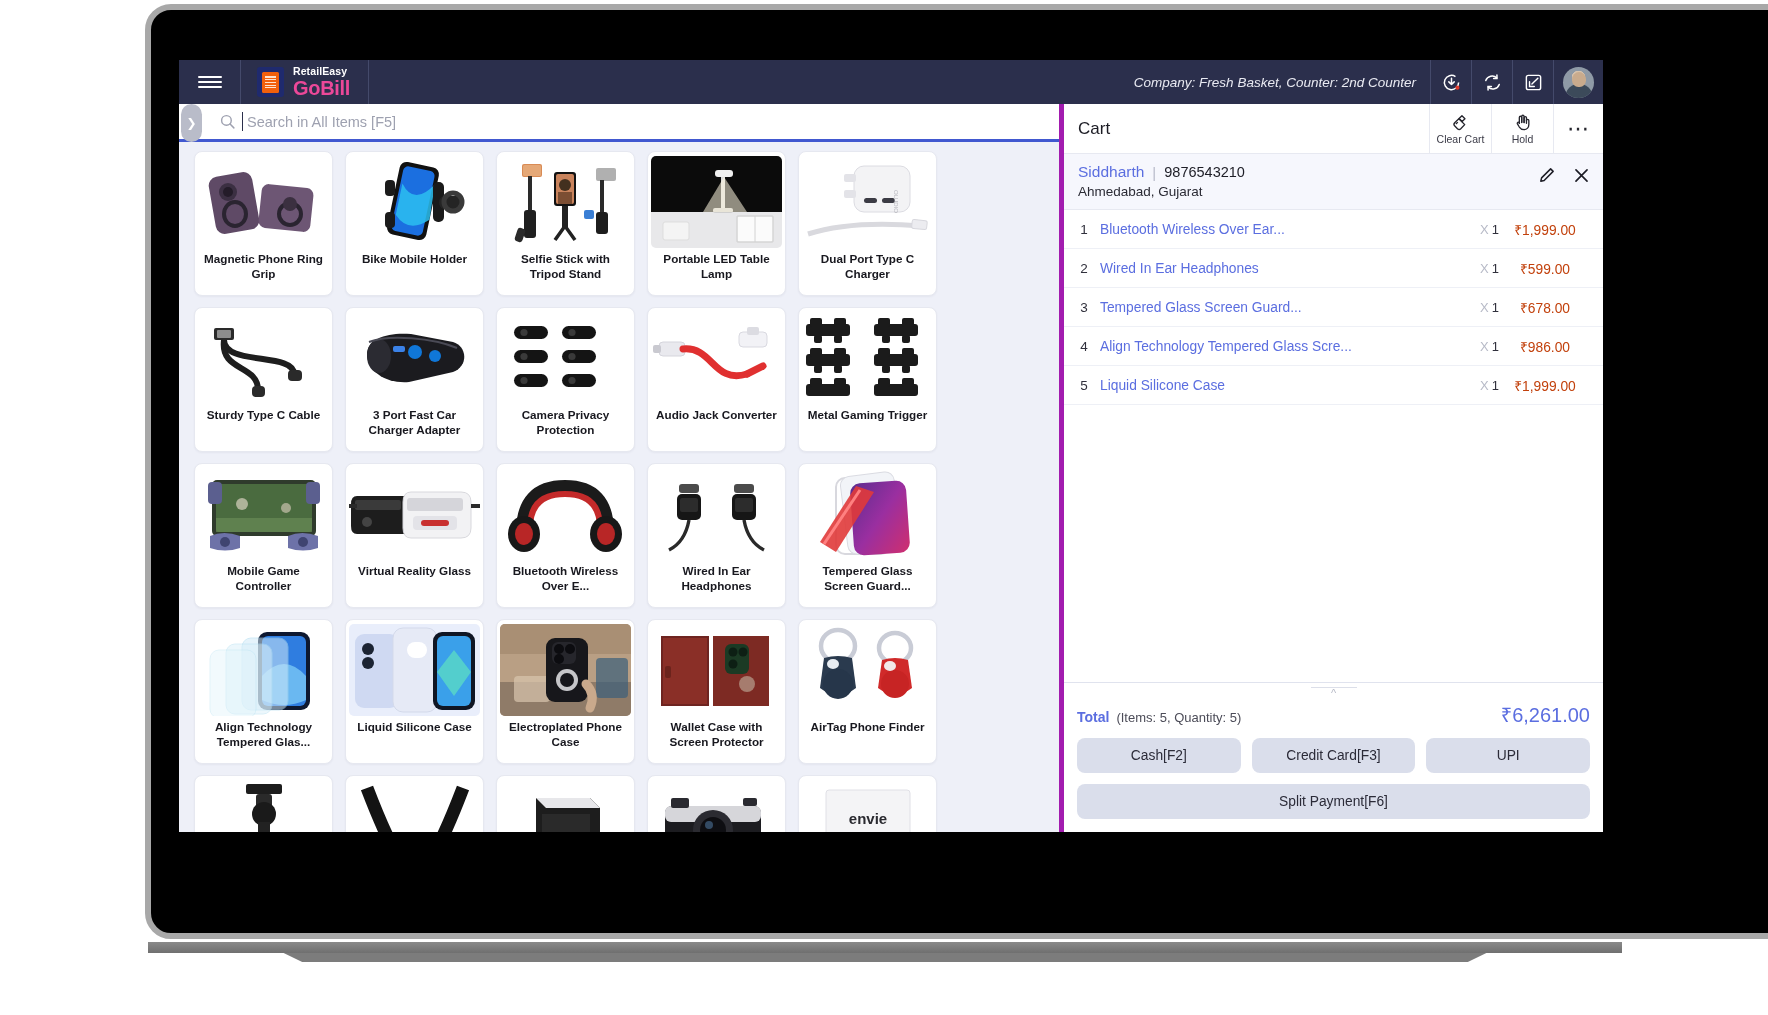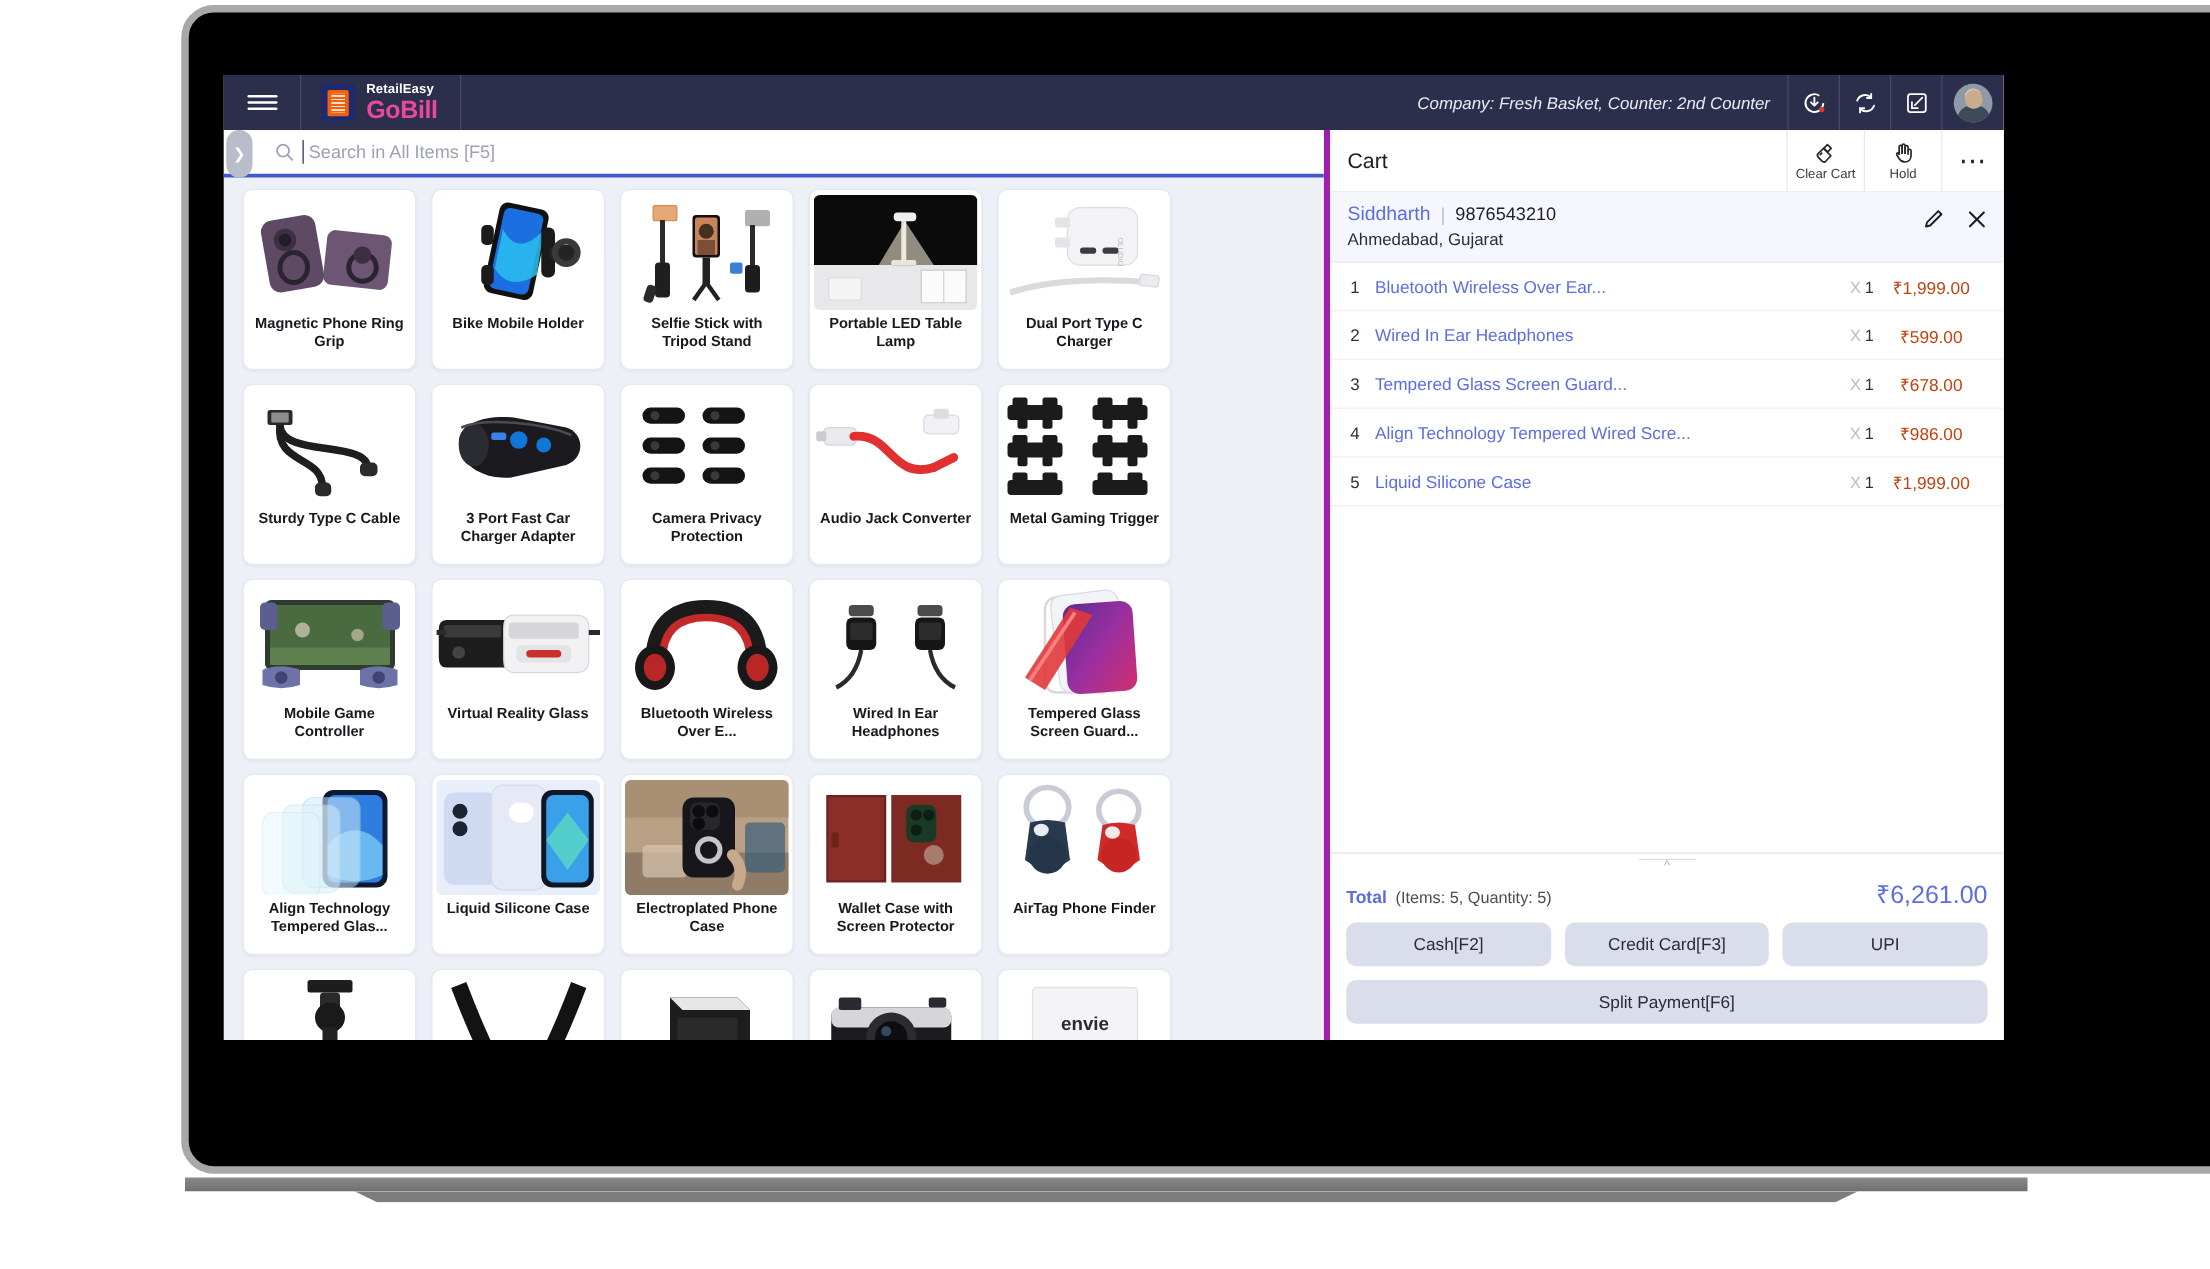--- a/index.html
+++ b/index.html
@@ -839,21 +839,21 @@
               <div class="ci-price">₹599.00</div>
             </div>
             <div class="cart-row">
               <div class="ci-no">3</div>
               <div class="ci-name">Tempered Glass Screen Guard...</div>
               <div class="ci-qty"><span class="x">X</span><span>1</span></div>
               <div class="ci-price">₹678.00</div>
             </div>
             <div class="cart-row">
               <div class="ci-no">4</div>
-              <div class="ci-name">Align Technology Tempered Wired Scre...</div>
+              <div class="ci-name">Align Technology Tempered Glass Scre...</div>
               <div class="ci-qty"><span class="x">X</span><span>1</span></div>
               <div class="ci-price">₹986.00</div>
             </div>
             <div class="cart-row">
               <div class="ci-no">5</div>
               <div class="ci-name">Liquid Silicone Case</div>
               <div class="ci-qty"><span class="x">X</span><span>1</span></div>
               <div class="ci-price">₹1,999.00</div>
             </div>
           </div>

